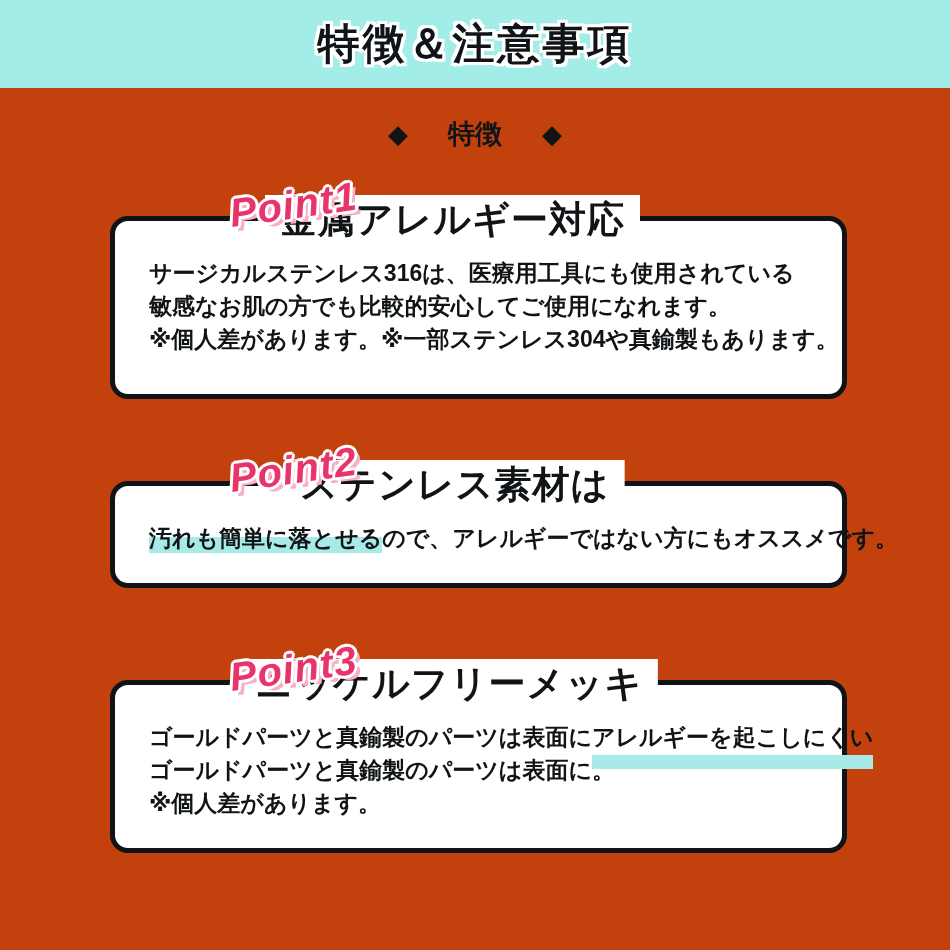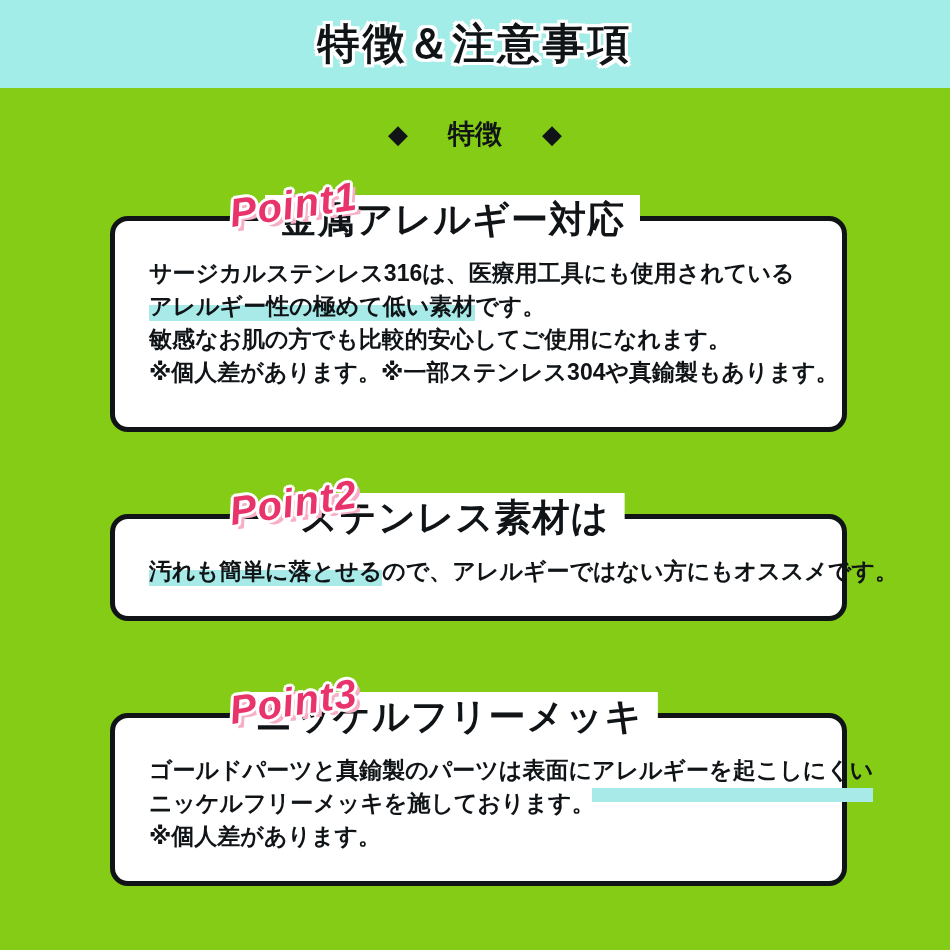--- a/index.html
+++ b/index.html
@@ -9,21 +9,21 @@
     --pink-shadow:#F6AFC6;
     --ink:#101417;
   }
   *{box-sizing:border-box;}
   html,body{margin:0;padding:0;}
   body{
     width:950px;height:950px;background:#fff;
     font-family:"Liberation Sans","DejaVu Sans",sans-serif;
     color:var(--ink);
   }
-  .page{position:relative;width:950px;height:950px;overflow:hidden;background:#84cc16;}
+  .page{position:relative;width:950px;height:950px;overflow:hidden;background:#c2410c;}
 
   
   .header{
     height:88px;background:var(--header-bg);
     display:flex;align-items:center;justify-content:center;
   }
   .header-title{
     margin:0;font-size:42px;font-weight:800;letter-spacing:3px;color:var(--ink);
     text-shadow:
       -3px -3px 0 #fff, 3px -3px 0 #fff, -3px 3px 0 #fff, 3px 3px 0 #fff,
@@ -99,38 +99,37 @@
     <span>特徴</span>
     <span class="diamond">◆</span>
   </div>
 
   <div class="points">
     <section class="point-box p1">
       <span class="point-badge">Point1</span>
       <h2 class="point-title" style="margin:0;">金属アレルギー対応</h2>
       <div class="point-body">
           <div class="line"><span>サージカルステンレス316は、医療用工具にも使用されている</span></div>
-          <div class="line"><span class="hl">アレルギー性の極めて低い素材</span><span>です。</span></div>
           <div class="line"><span>敏感なお肌の方でも比較的安心してご使用になれます。</span></div>
           <div class="line"><span>※個人差があります。※一部ステンレス304や真鍮製もあります。</span></div>
         </div>
     </section>
 
     <section class="point-box p2">
       <span class="point-badge">Point2</span>
       <h2 class="point-title" style="margin:0;">ステンレス素材は</h2>
       <div class="point-body">
           <div class="line"><span class="hl">汚れも簡単に落とせる</span><span>ので、アレルギーではない方にもオススメです。</span></div>
         </div>
     </section>
 
     <section class="point-box p3">
       <span class="point-badge">Point3</span>
       <h2 class="point-title" style="margin:0;">ニッケルフリーメッキ</h2>
       <div class="point-body">
           <div class="line"><span>ゴールドパーツと真鍮製のパーツは表面に</span><span class="hl-low">アレルギーを起こしにくい</span></div>
-          <div class="line"><span>ニッケルフリーメッキを施しております。</span></div>
+          <div class="line"><span>ゴールドパーツと真鍮製のパーツは表面に。</span></div>
           <div class="line"><span>※個人差があります。</span></div>
         </div>
     </section>
   </div>
 
 </div>
 
 </body></html>

